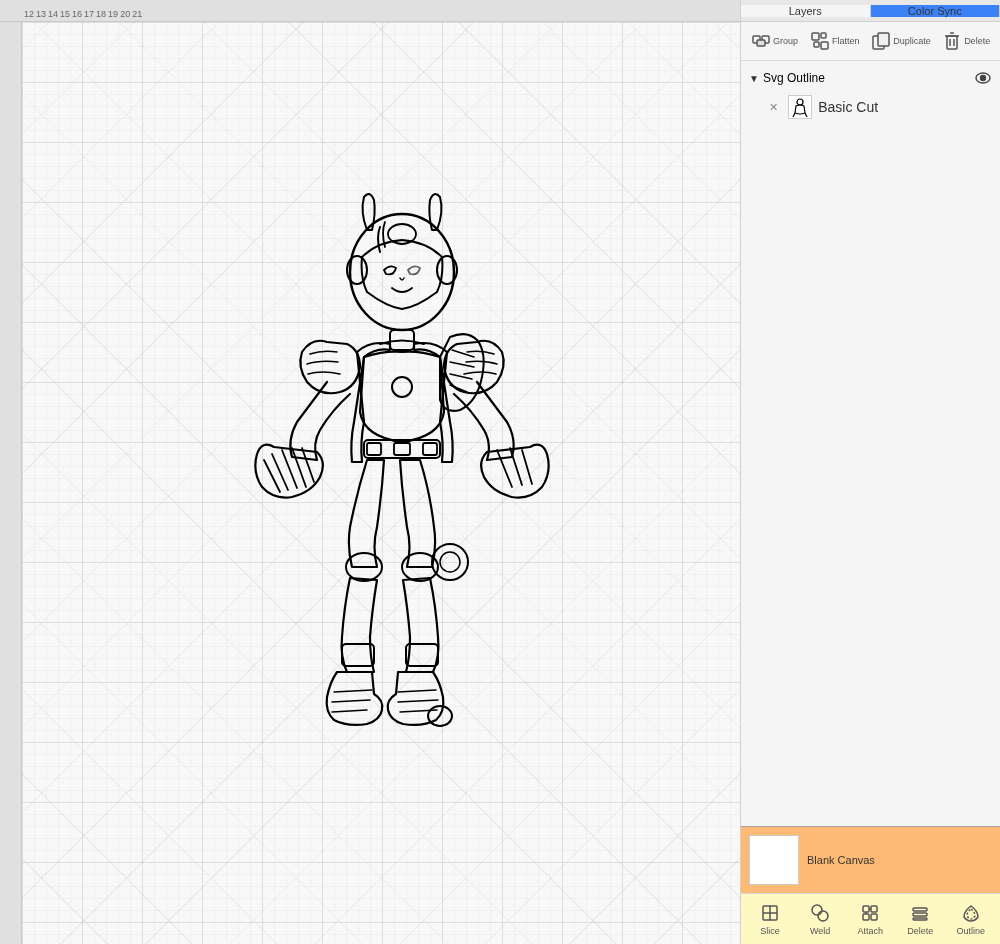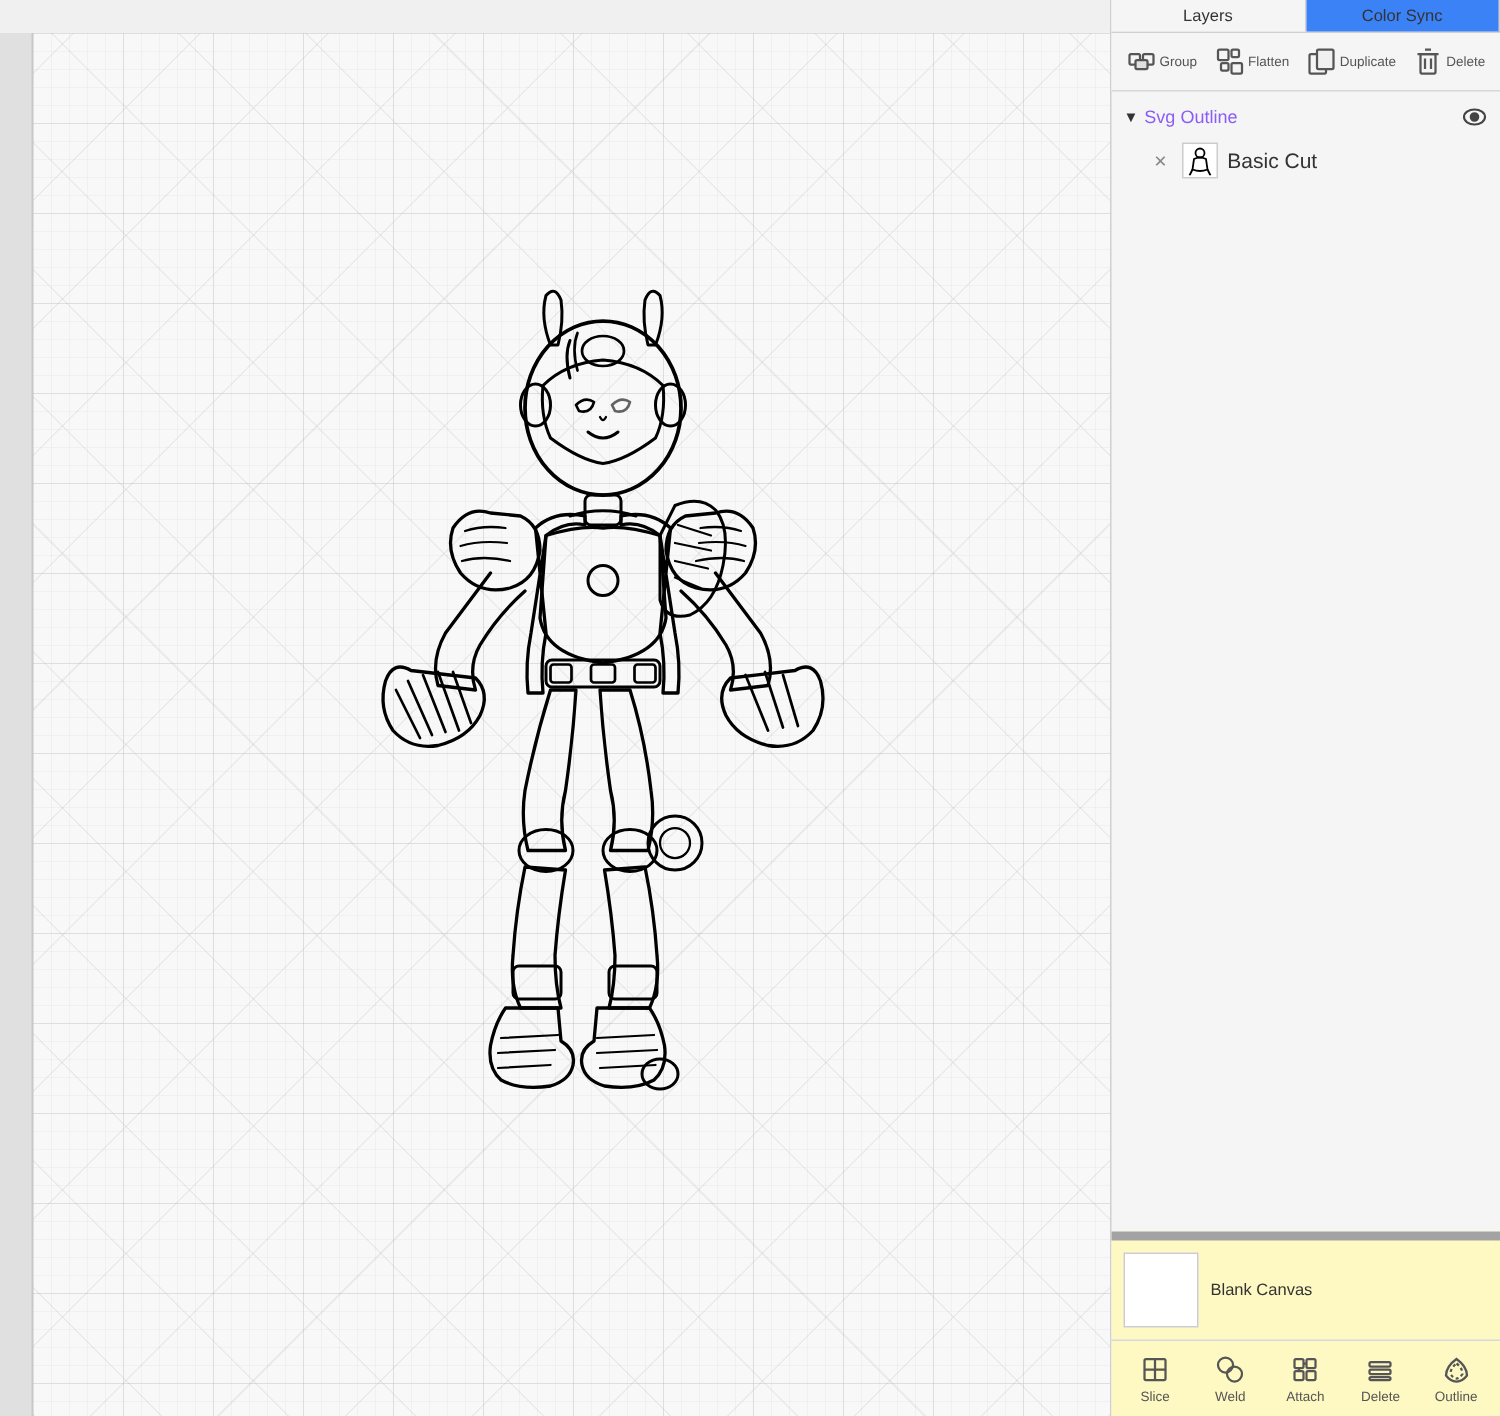--- a/index.html
+++ b/index.html
@@ -106,20 +106,21 @@
       display: flex;
       flex-direction: column;
     }
 
     
     .panel-tabs {
       display: flex;
       background: #e8e8e8;
       border-bottom: 1px solid #d0d0d0;
       height: 22px;
+      align-items: center;
     }
     .panel-tab {
       flex: 1;
       display: flex;
       align-items: center;
       justify-content: center;
       font-size: 11px;
       color: #333;
       cursor: pointer;
       border-right: 1px solid #d0d0d0;
@@ -171,21 +172,21 @@
       gap: 4px;
       cursor: pointer;
     }
     .layer-header-triangle {
       font-size: 10px;
       color: #333;
     }
     .layer-header-label {
       font-size: 12px;
       font-weight: 500;
-      color: #8b5cf6;
+      color: #000000;
       flex: 1;
     }
     .layer-eye {
       width: 18px;
       height: 18px;
       display: flex;
       align-items: center;
       justify-content: center;
       cursor: pointer;
       color: #555;
@@ -216,26 +217,26 @@
       font-size: 11px;
       color: #888;
       margin-right: 4px;
     }
 
     
     .panel-spacer { flex: 1; }
 
     
     .bottom-preview {
-      border-top: 6px solid #a3a3a3;
+      border-top: 1px solid #a3a3a3;
       padding: 8px;
       display: flex;
       align-items: center;
       gap: 8px;
-      background: #fef9c3;
+      background: #fdba74;
     }
     .preview-thumb {
       width: 50px;
       height: 50px;
       background: white;
       border: 1px solid #ccc;
       display: flex;
       align-items: center;
       justify-content: center;
     }
@@ -275,20 +276,34 @@
     }
 
     
     svg { display: block; }
   </style>
 </head>
 <body>
 
 <div class="canvas-area">
 
+  <div class="ruler-top">
+    <div class="ruler-marks">
+      <div class="ruler-mark">12</div>
+      <div class="ruler-mark">13</div>
+      <div class="ruler-mark">14</div>
+      <div class="ruler-mark">15</div>
+      <div class="ruler-mark">16</div>
+      <div class="ruler-mark">17</div>
+      <div class="ruler-mark">18</div>
+      <div class="ruler-mark">19</div>
+      <div class="ruler-mark">20</div>
+      <div class="ruler-mark">21</div>
+    </div>
+  </div>
 
   <div class="ruler-left"></div>
 
   <div class="canvas-content">
 
     <div class="character-container">
       <svg viewBox="0 0 380 650" width="380" height="650" xmlns="http://www.w3.org/2000/svg" fill="none" stroke="black" stroke-width="2.2" stroke-linecap="round" stroke-linejoin="round">
 
         <ellipse cx="200" cy="90" rx="52" ry="58" stroke="black" stroke-width="2.5"></ellipse>
 

